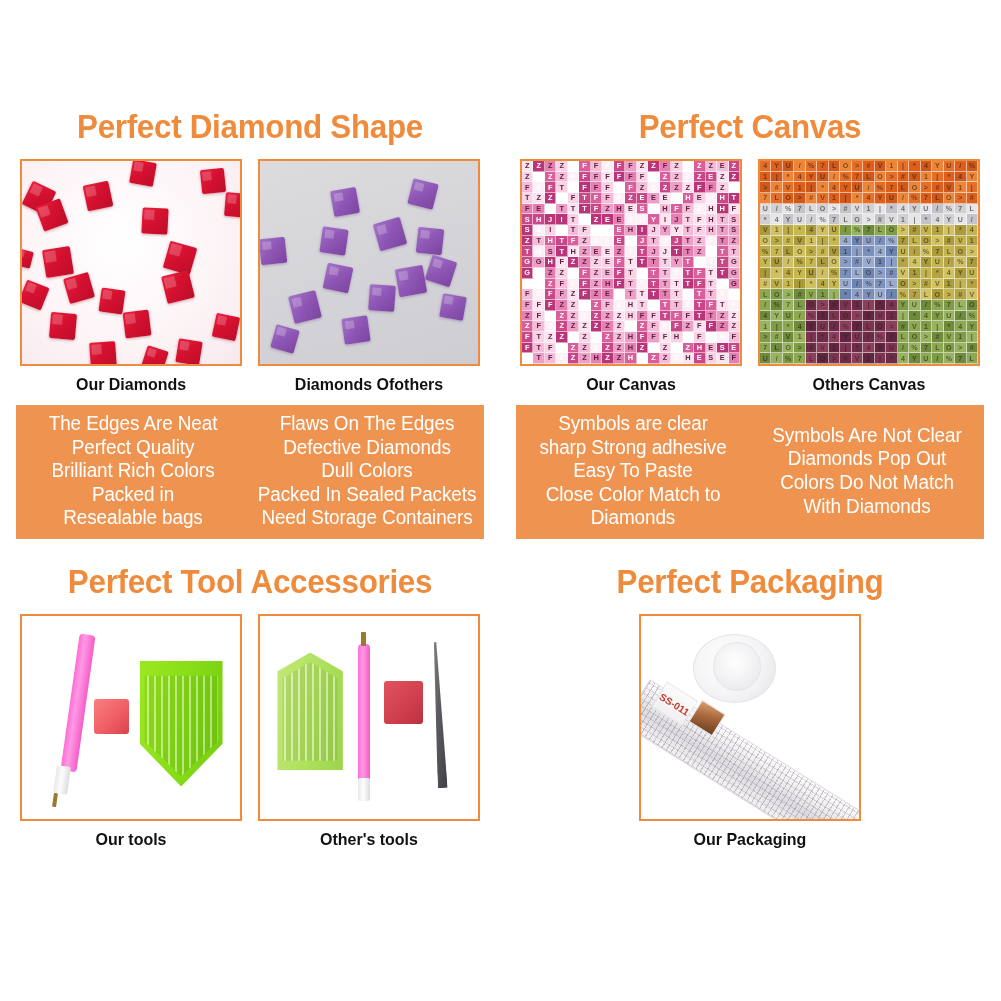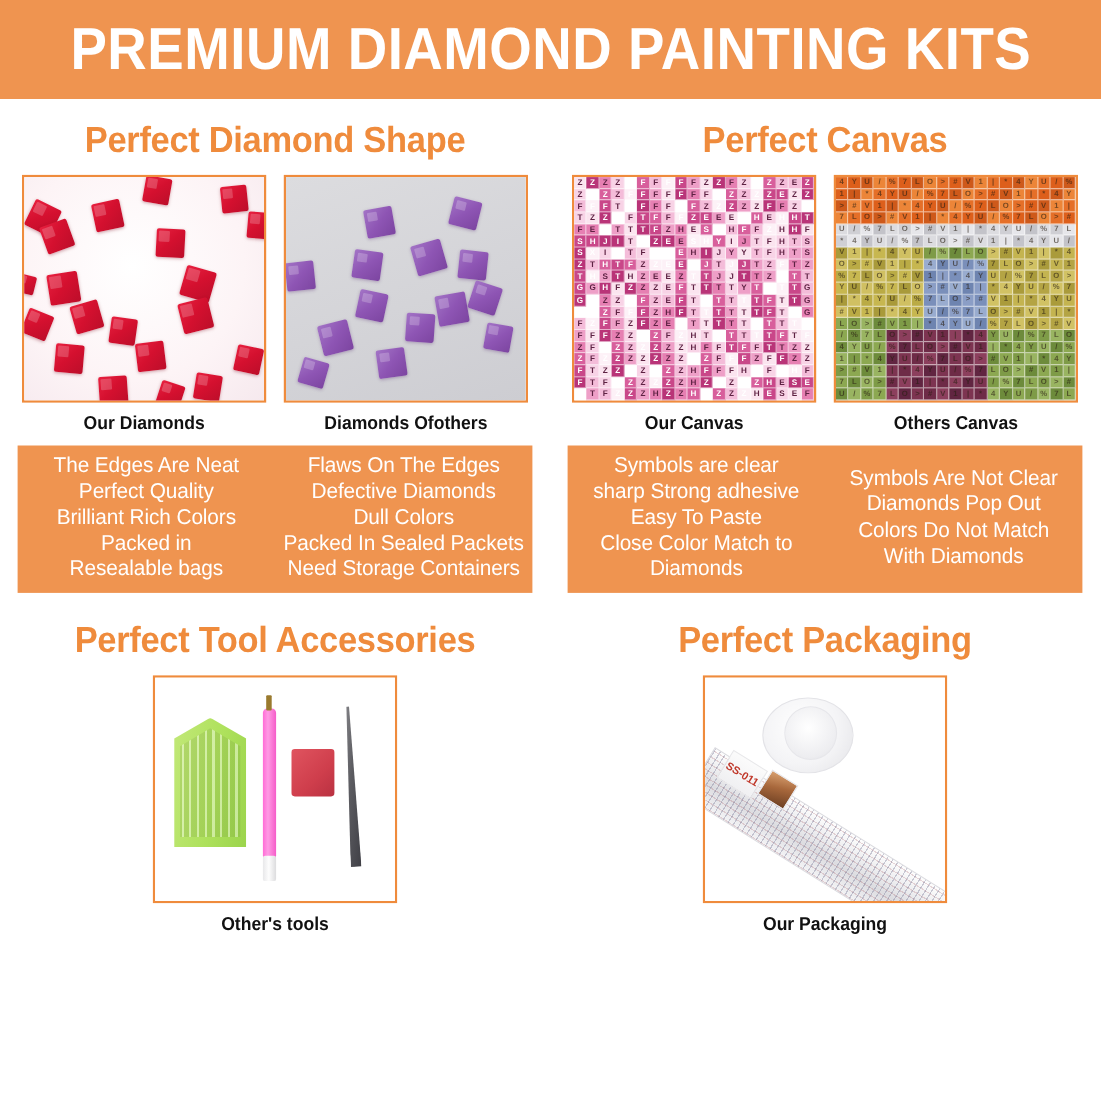--- a/index.html
+++ b/index.html
@@ -276,23 +276,20 @@
   .peek {
     position:absolute;
     border-radius:2px;
   }
 </style>
 </head>
 <body>
 
 <div class="page">
 
-  <div class="banner">
-    <div class="banner-title">PREMIUM DIAMOND PAINTING KITS</div>
-  </div>
 
   <div class="content">
 
     <div class="row">
 
       <div class="half">
         <div class="section-title">Perfect Diamond Shape</div>
 
         <div class="thumbs">
           <div class="thumb-cell">
@@ -1125,20 +1122,34 @@
 
     <div class="row">
 
       <div class="half">
         <div class="section-title">Perfect Tool Accessories</div>
 
         <div class="thumbs">
           <div class="thumb-cell">
             <div class="thumb-frame">
               <div class="tools">
+                <div class="pen-body" style="left:22%; top:9%;  width:7.5%; height:68%; transform: rotate(8deg);"></div>
+                <div class="pen-tip" style="left:15%; top:74%; width:6.5%; height:14%; transform: rotate(8deg);"></div>
+                <div class="pen-metal" style="left:14%; top:87%; width:2%;  height:7%;  transform: rotate(8deg);"></div>
+                <div class="wax" style="left:33%; top:41%; width:16%; height:17%;"></div>
+                <div class="tray-green" style="left:54%; top:22%; width:38%; height:62%; clip-path: polygon(0% 0%, 100% 0%, 100% 66%, 50% 100%, 0% 66%); ">
+                  <div class="tray-grooves" style="clip-path: polygon(6% 12%, 94% 12%, 94% 64%, 50% 92%, 6% 64%);"></div>
+                </div>
+              </div>
+            </div>
+            <div class="caption">Our tools</div>
+          </div>
+          <div class="thumb-cell">
+            <div class="thumb-frame">
+              <div class="tools">
                 <div class="tray-green light" style="left:8%; top:18%; width:30%; height:58%; clip-path: polygon(50% 0%, 100% 16%, 100% 100%, 0% 100%, 0% 16%);">
                   <div class="tray-grooves" style="clip-path: polygon(50% 8%, 92% 22%, 92% 92%, 8% 92%, 8% 22%);"></div>
                 </div>
                 <div class="pen-body" style="left:45%; top:14%; width:5.5%; height:68%;"></div>
                 <div class="pen-tip" style="left:45%; top:80%; width:5.5%; height:11%;"></div>
                 <div class="pen-metal" style="left:46.5%; top:8%; width:2.2%; height:7%;"></div>
                 <div class="wax deep" style="left:57%; top:32%; width:18%; height:21%;"></div>
                 <div class="tweezers" style="left:80%; top:13%; width:4.5%; height:72%; clip-path: polygon(38% 0%, 62% 0%, 100% 100%, 0% 100%); transform: rotate(-3deg);"></div>
               </div>
             </div>

